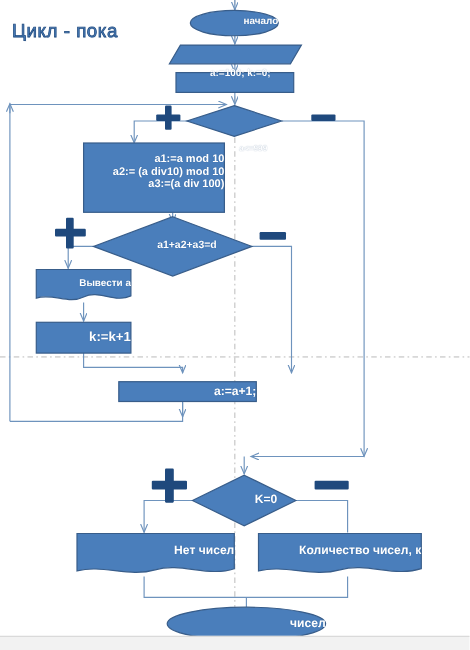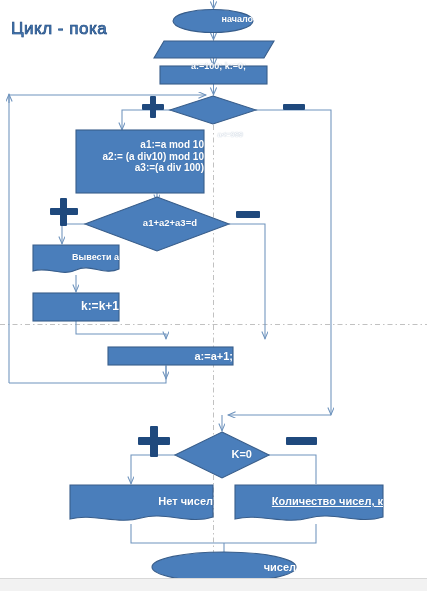--- a/index.html
+++ b/index.html
@@ -171,18 +171,18 @@
   <div class="lbl" style="left:33px;top:252px;width:86px;font-size:9px;font-weight:bold;">Вывести а</div>
 
   <div class="lbl" style="left:33px;top:300px;width:86px;font-size:12px;font-weight:bold;">k:=k+1</div>
 
   <div class="lbl" style="left:108px;top:350px;width:125px;font-size:11px;font-weight:bold;">a:=a+1;</div>
 
   <div class="lbl" style="left:192px;top:448px;width:60px;font-size:11px;font-weight:bold;">K=0</div>
 
   <div class="lbl" style="left:70px;top:495px;width:143px;font-size:11px;font-weight:bold;">Нет чисел</div>
 
-  <div class="lbl" style="left:235px;top:495px;width:148px;font-size:11px;font-weight:bold;text-decoration:underline;">Количество чисел, к</div>
+  <div class="lbl" style="left:235px;top:495px;width:148px;font-size:11px;font-weight:bold;">Количество чисел, к</div>
 
   <div class="lbl" style="left:152px;top:561px;width:144px;font-size:11px;font-weight:bold;">чисел</div>
 
   <div class="botbar"></div>
 </div>
 
 </body></html>

